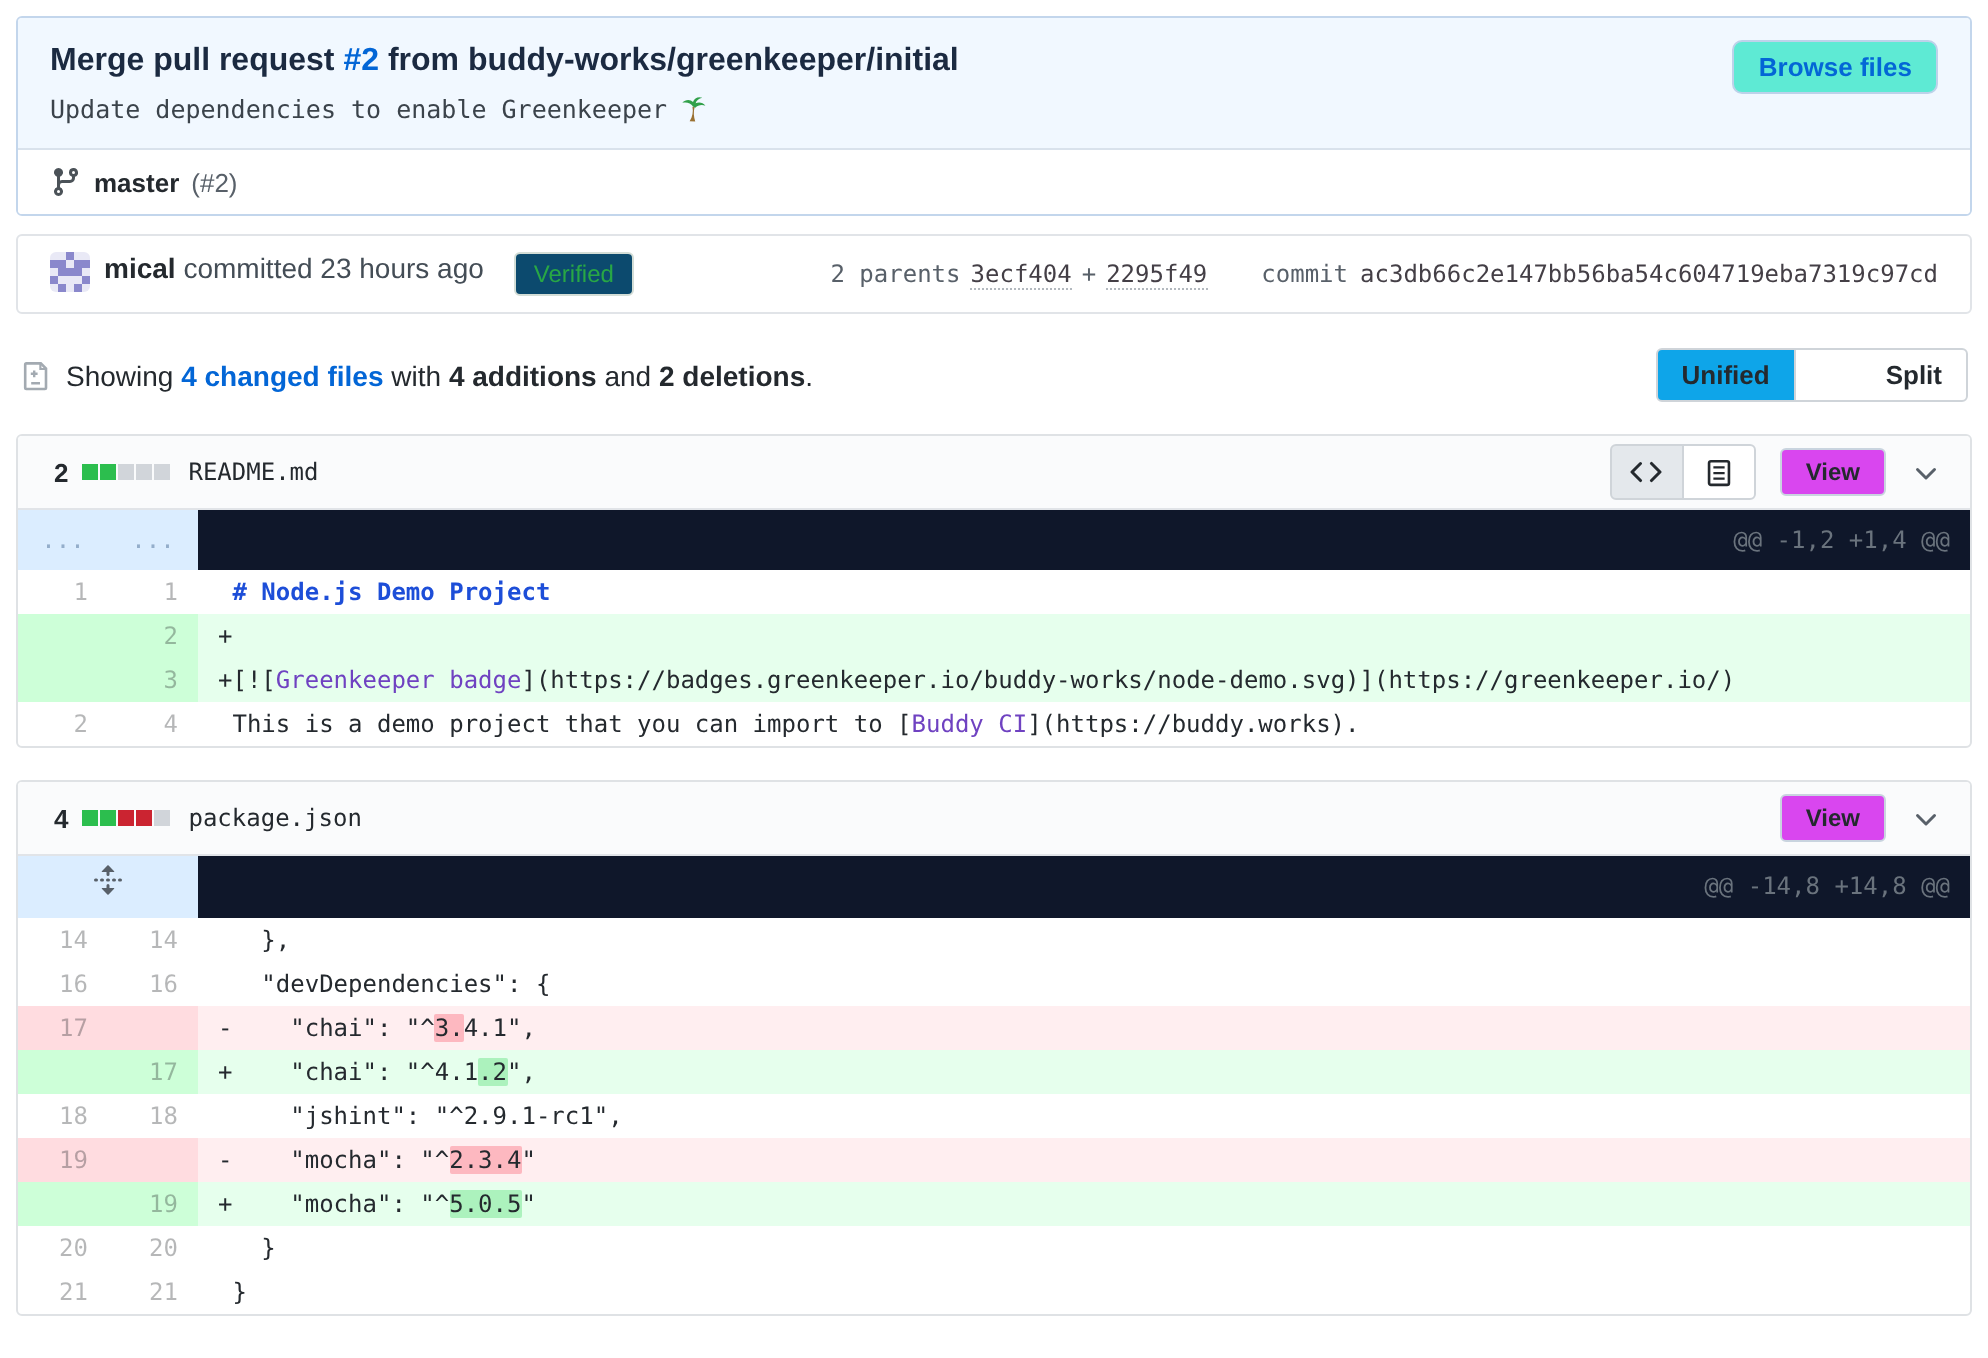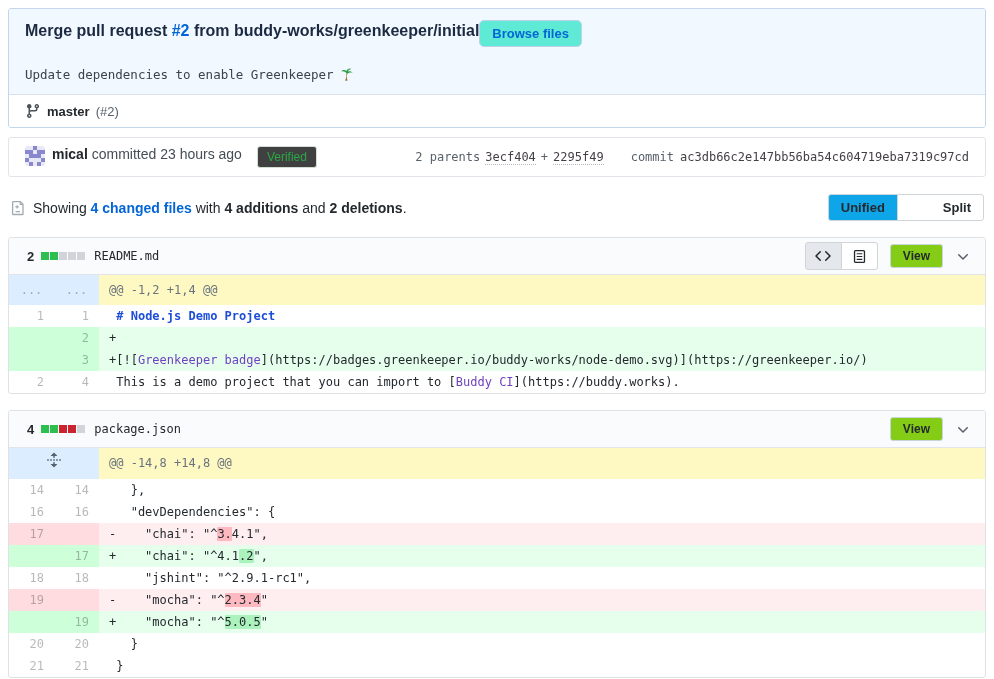--- a/index.html
+++ b/index.html
@@ -8,42 +8,42 @@
     width:994px; min-height:679px;
     font-family:"Liberation Sans", sans-serif;
     color:#24292e; font-size:14px;
   }
   .page { padding:8px; }
   .mono { font-family:"DejaVu Sans Mono", monospace; }
 
   
   .commit-box { border:1px solid #c3d6ec; border-radius:3px; margin-bottom:9px; overflow:hidden; }
   .commit-box-top { background:#f1f8ff; padding:11px 16px 12px; }
-  .title-row { display:flex; justify-content:flex-start; align-items:flex-start; }
+  .title-row { display:flex; justify-content:space-between; align-items:flex-start; }
   .commit-title { margin:2px 0 7px; font-size:16px; font-weight:bold; color:#1b2a41; }
   .pr-link { color:#0366d6; text-decoration:none; font-weight:bold; cursor:pointer; }
-  .commit-desc { font-family:"DejaVu Sans Mono", monospace; font-size:12.5px; color:#3b434b; display:flex; align-items:center; gap:5px;margin-top:20px; }
+  .commit-desc { font-family:"DejaVu Sans Mono", monospace; font-size:12.5px; color:#3b434b; display:flex; align-items:center; gap:5px; }
   .btn {
     display:inline-flex; align-items:center; justify-content:center;
-    background:#84cc16; border:1px solid #c9d4df; border-radius:5px;
+    background:#d946ef; border:1px solid #c9d4df; border-radius:5px;
     font-size:13px; font-weight:600; color:#24292e; padding:5px 12px; cursor:pointer;
     font-family:"Liberation Sans", sans-serif;
   }
   .browse-btn { color:#0366d6; background:#5eead4; border-color:#bdd2ea; }
   .branch-row { background:#fff; border-top:1px solid #d9e2ec; padding:8px 16px; font-size:13px; color:#586069; display:flex; align-items:center; gap:6px; }
   .branch-name { font-weight:bold; color:#24292e; cursor:pointer; }
   .branch-pr { color:#586069; cursor:pointer; }
 
   
   .meta-box { border:1px solid #e1e4e8; border-radius:3px; padding:8px 16px; display:flex; justify-content:space-between; align-items:center; margin-bottom:15px; }
   .meta-left { display:flex; gap:7px; }
   .avatar { width:20px; height:20px; border-radius:3px; overflow:hidden; display:inline-flex; }
   .author { font-weight:bold; color:#24292e; cursor:pointer; }
   .committed { color:#444d56; }
-  .verified-badge { border:1px solid #d3ddd6; border-radius:3px; color:#28a745; font-size:12px; padding:3px 9px; margin-left:8px; background:#404040; cursor:default; }
+  .verified-badge { border:1px solid #d3ddd6; border-radius:3px; color:#28a745; font-size:12px; padding:3px 9px; margin-left:8px; background:#0c4a6e; cursor:default; }
   .meta-right { font-family:"DejaVu Sans Mono", monospace; font-size:12px; color:#586069; display:flex; align-items:baseline; }
   .sha-link { color:#443f46; border-bottom:1px dotted #b3b9bf; text-decoration:none; margin:0 5px; cursor:pointer; }
   .commit-label { margin-left:22px; margin-right:6px; }
   .full-sha { color:#443f46; }
 
   
   .toolbar { display:flex; justify-content:space-between; align-items:center; padding:2px 2px 16px 2px; }
   .showing { display:flex; align-items:center; gap:7px; font-size:14px; color:#24292e; }
   .files-link { color:#0366d6; font-weight:bold; text-decoration:none; cursor:pointer; }
   .bold { font-weight:bold; }
@@ -75,21 +75,21 @@
   
   .diff-table { width:100%; border-collapse:collapse; font-family:"DejaVu Sans Mono", monospace; font-size:12px; line-height:22px; }
   .diff-table td { padding:0; vertical-align:top; }
   td.num { width:45px; min-width:45px; text-align:right; padding-right:10px; color:rgba(27,31,35,0.32); cursor:pointer; -webkit-user-select:none; user-select:none; }
   td.code { padding-left:10px; padding-right:10px; white-space:pre; color:#24292e; }
   .row-add .code { background:#e6ffed; }
   .row-add .num  { background:#cdffd8; }
   .row-del .code { background:#ffeef0; }
   .row-del .num  { background:#ffdce0; }
   .row-hunk td.num { background:#dbedff; color:#94aecb; text-align:center; padding:4px 0; cursor:default; }
-  .row-hunk td.code { background:#fef9c3; color:#6a737d; padding-top:4px; padding-bottom:4px; }
+  .row-hunk td.code { background:#0f172a; color:#6a737d; padding-top:4px; padding-bottom:4px;text-align:right; }
   td.expandcell { background:#dbedff; text-align:center; color:#586069; padding:6px 0 2px; cursor:pointer; }
   .mdh { color:#1d4ed8; font-weight:bold; }
   .lnk { color:#6f42c1; }
   .xa { background:#acf2bd; border-radius:1px; }
   .xd { background:#fdb8c0; border-radius:1px; }
   svg { flex-shrink:0; }
 </style>
 </head>
 <body>
 

